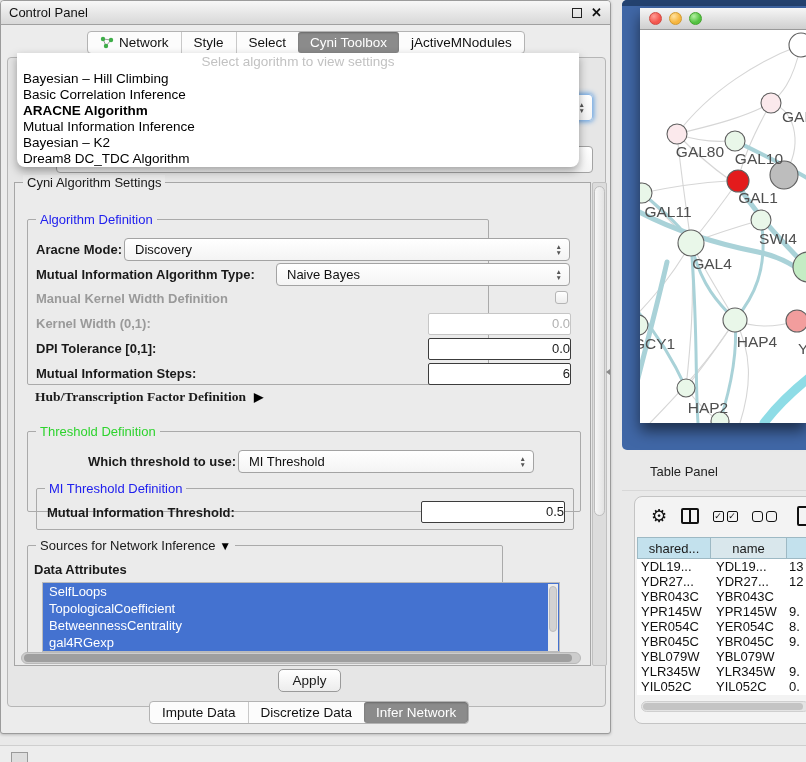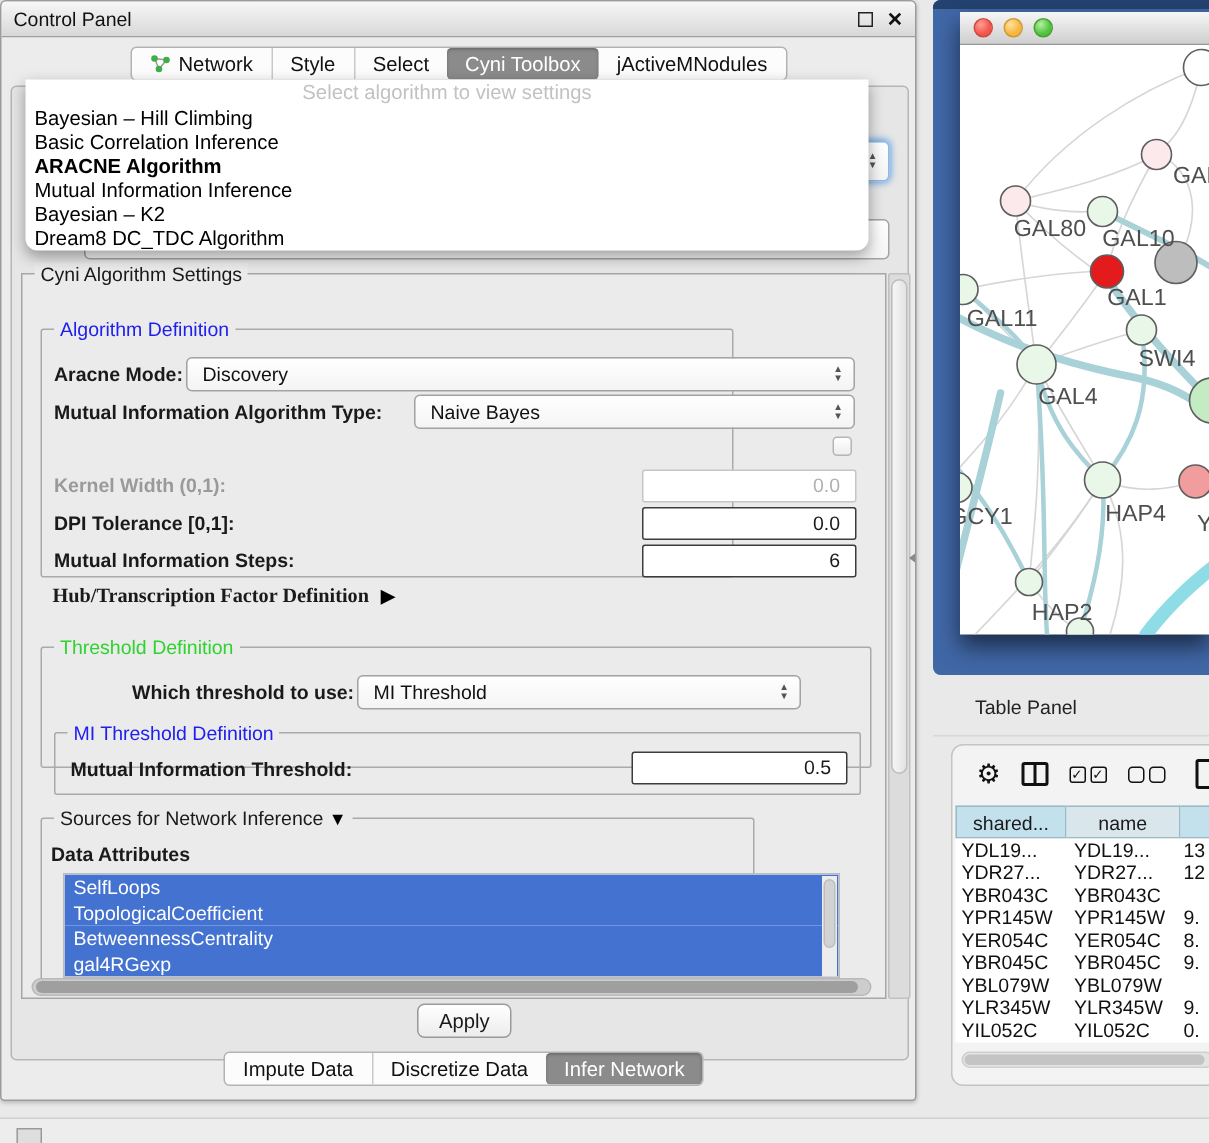--- a/index.html
+++ b/index.html
@@ -53,21 +53,21 @@
   .settings { position:absolute; left:6px; top:124px; width:577px; height:484px;
     background:#ebebeb; border:1px solid #a6a6a6; }
   .gbox { position:absolute; border:1px solid #aaaaaa; border-radius:2px; }
   .legend { position:absolute; top:-8px; left:8px; background:#ebebeb; padding:0 4px;
     font-size:13px; white-space:nowrap; }
   .legend.blue { color:var(--label-blue); }
   .legend.green { color:var(--label-green); }
   .lbl { position:absolute; font-size:13px; font-weight:bold; white-space:nowrap; }
   .lbl.dis { color:#9a9a9a; }
   .field { position:absolute; background:#fff; border:1.4px solid #3c3c3c; border-radius:2px;
-    font-size:13px; text-align:right; padding:2px 10px 0 0; }
+    font-size:13px; text-align:right; padding:2px 0 0 0; }
   .field.dis { border:1px solid #c6c6c6; color:#b0b0b0; }
   .checkbox { position:absolute; width:13px; height:13px; border:1px solid #b5b5b5;
     border-radius:3px; background:linear-gradient(#ffffff,#ededed); }
 
   .hub-row { position:absolute; left:20px; top:206px; font-size:13.5px; font-weight:bold;
     display:flex; align-items:center; gap:8px;font-family:Liberation Serif, serif; }
   .tri { font-size:12px; color:#000; }
 
   .attr-list { position:absolute; left:14px; top:36px; width:518px; height:70px;
     background:#fff; border:1px solid #bbb; overflow:hidden; }
@@ -241,20 +241,21 @@
 
           <span class="lbl" style="left:8px; top:47px;">Mutual Information Algorithm Type:</span>
           <div class="combo" style="left:248px; top:43px; width:294px; height:23px;">
             <span class="combo-text">Naive Bayes</span>
             <span class="stepper">
               <span>▲</span>
                 <span>▼</span>
             </span>
           </div>
 
+          <span class="lbl dis" style="left:8px; top:71px;">Manual Kernel Width Definition</span>
           <span class="checkbox" style="left:527px; top:71px;"></span>
 
           <span class="lbl dis" style="left:8px; top:96px;">Kernel Width (0,1):</span>
           <span class="field dis" style="left:400px; top:93px; width:143px; height:22px;">0.0</span>
 
           <span class="lbl" style="left:8px; top:121px;">DPI Tolerance [0,1]:</span>
           <span class="field" style="left:400px; top:118px; width:143px; height:22px;">0.0</span>
 
           <span class="lbl" style="left:8px; top:146px;">Mutual Information Steps:</span>
           <span class="field" style="left:400px; top:143px; width:143px; height:22px;">6</span>

